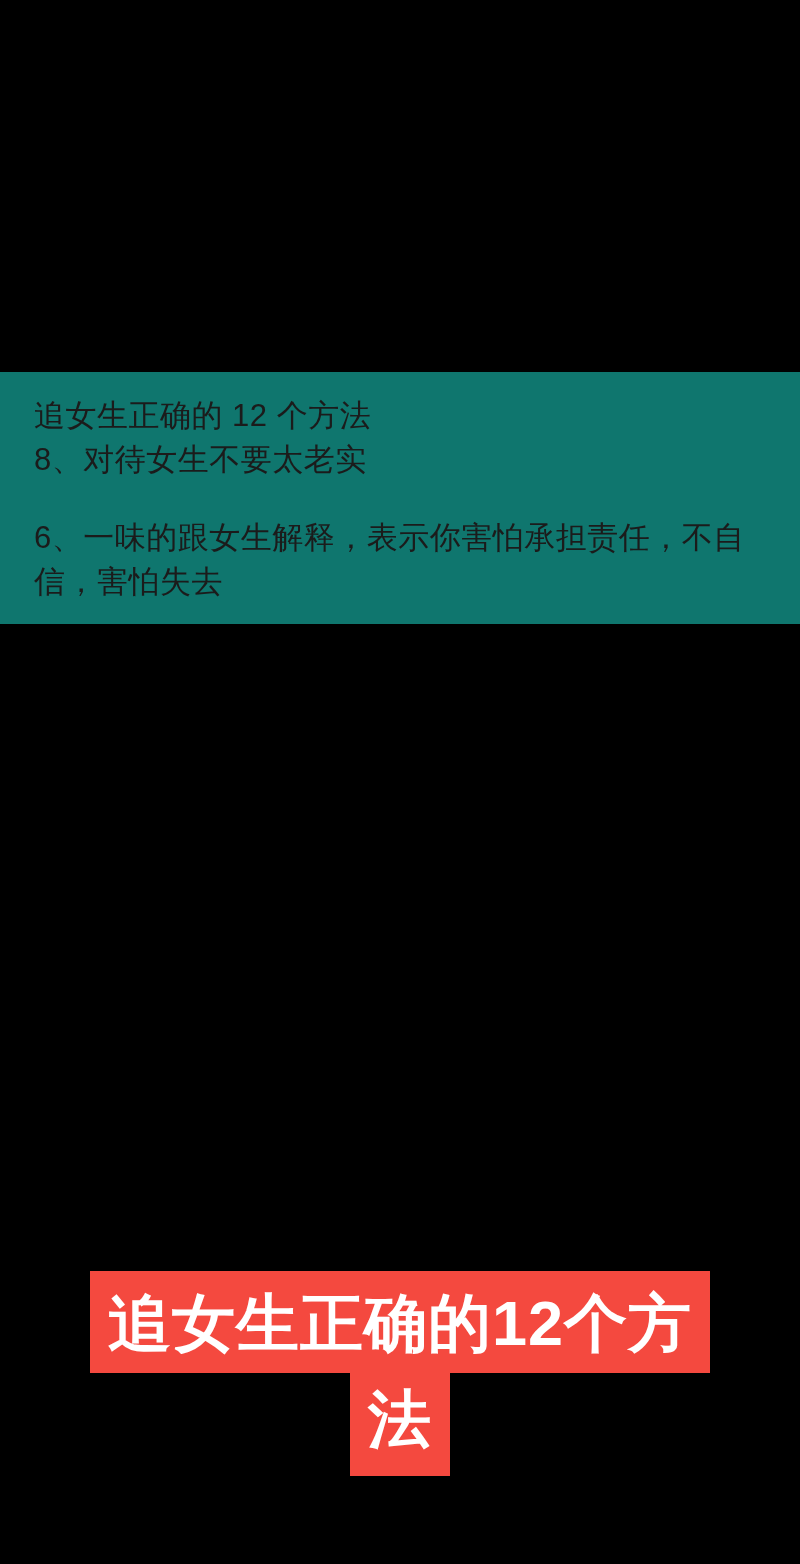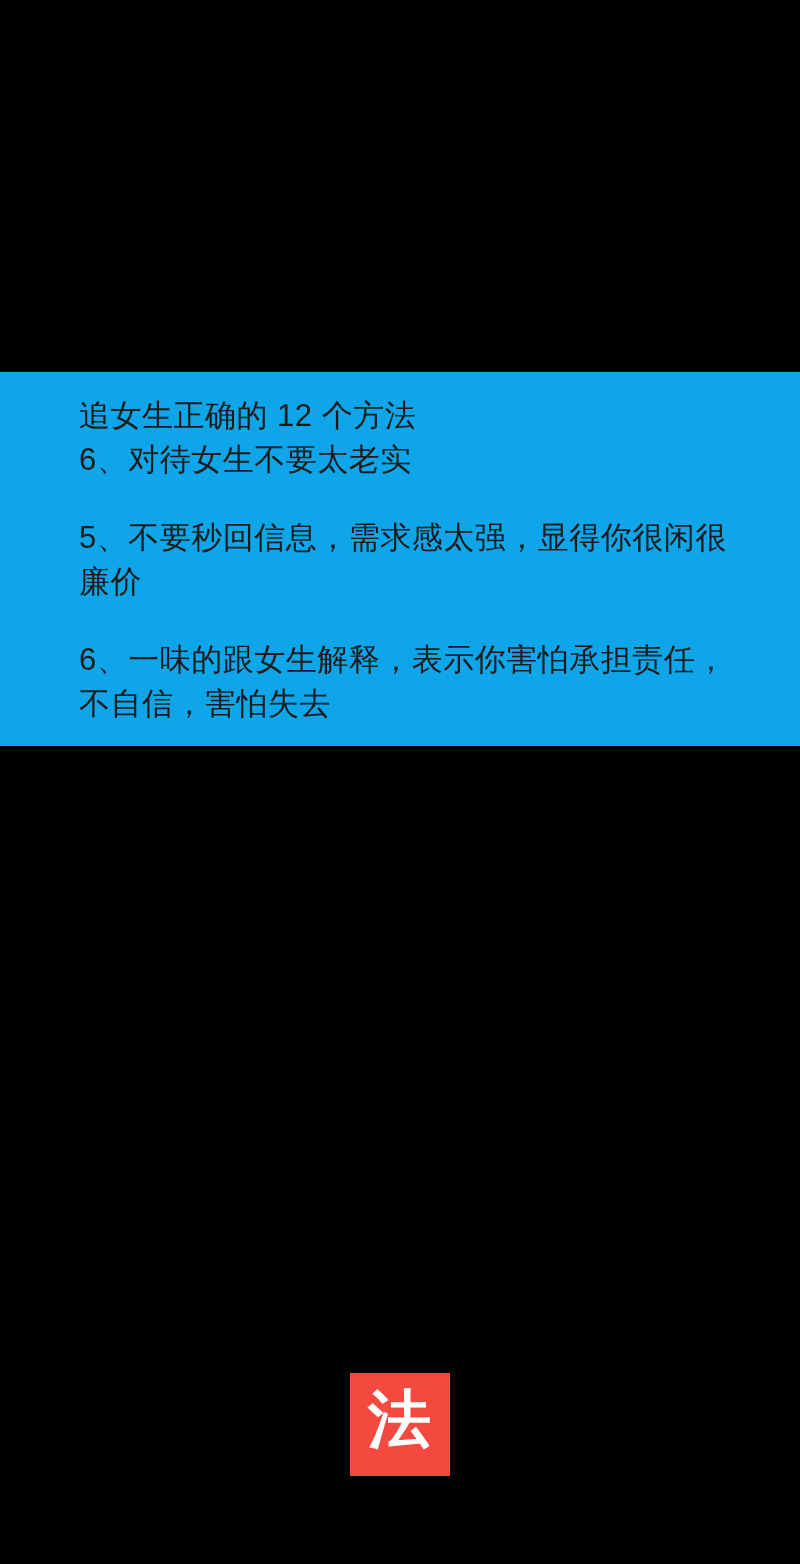--- a/index.html
+++ b/index.html
@@ -19,23 +19,23 @@
     height: 1564px;
     background: #000000;
   }
   .top-black {
     width: 100%;
     height: 372px;
     background: #000000;
   }
   .text-card {
     width: 100%;
-    background: #0ea5e9;
+    background: #0f766e;
     box-sizing: border-box;
-    padding: 22px 52px 20px 79px;
+    padding: 22px 52px 20px 34px;
   }
   .line {
     color: #1b1b1b;
     font-size: 31px;
     line-height: 1.42;
     letter-spacing: 0.5px;
     white-space: pre-wrap;
     word-break: break-all;
   }
   .line.tight {
@@ -77,24 +77,26 @@
 </style>
 </head>
 <body>
 
 <div class="poster">
 
   <div class="top-black"></div>
 
   <div class="text-card">
     <p class="line tight">追女生正确的 12 个方法</p>
-    <p class="line tight">6、对待女生不要太老实</p>
-    <p class="line spaced">5、不要秒回信息，需求感太强，显得你很闲很廉价</p>
+    <p class="line tight">8、对待女生不要太老实</p>
     <p class="line spaced">6、一味的跟女生解释，表示你害怕承担责任，不自信，害怕失去</p>
   </div>
 
   <div class="banner">
+    <div class="banner-row">
+      <span class="banner-text">追女生正确的12个方</span>
+    </div>
     <div class="banner-row second">
       <span class="banner-text">法</span>
     </div>
   </div>
 
 </div>
 
 </body></html>

